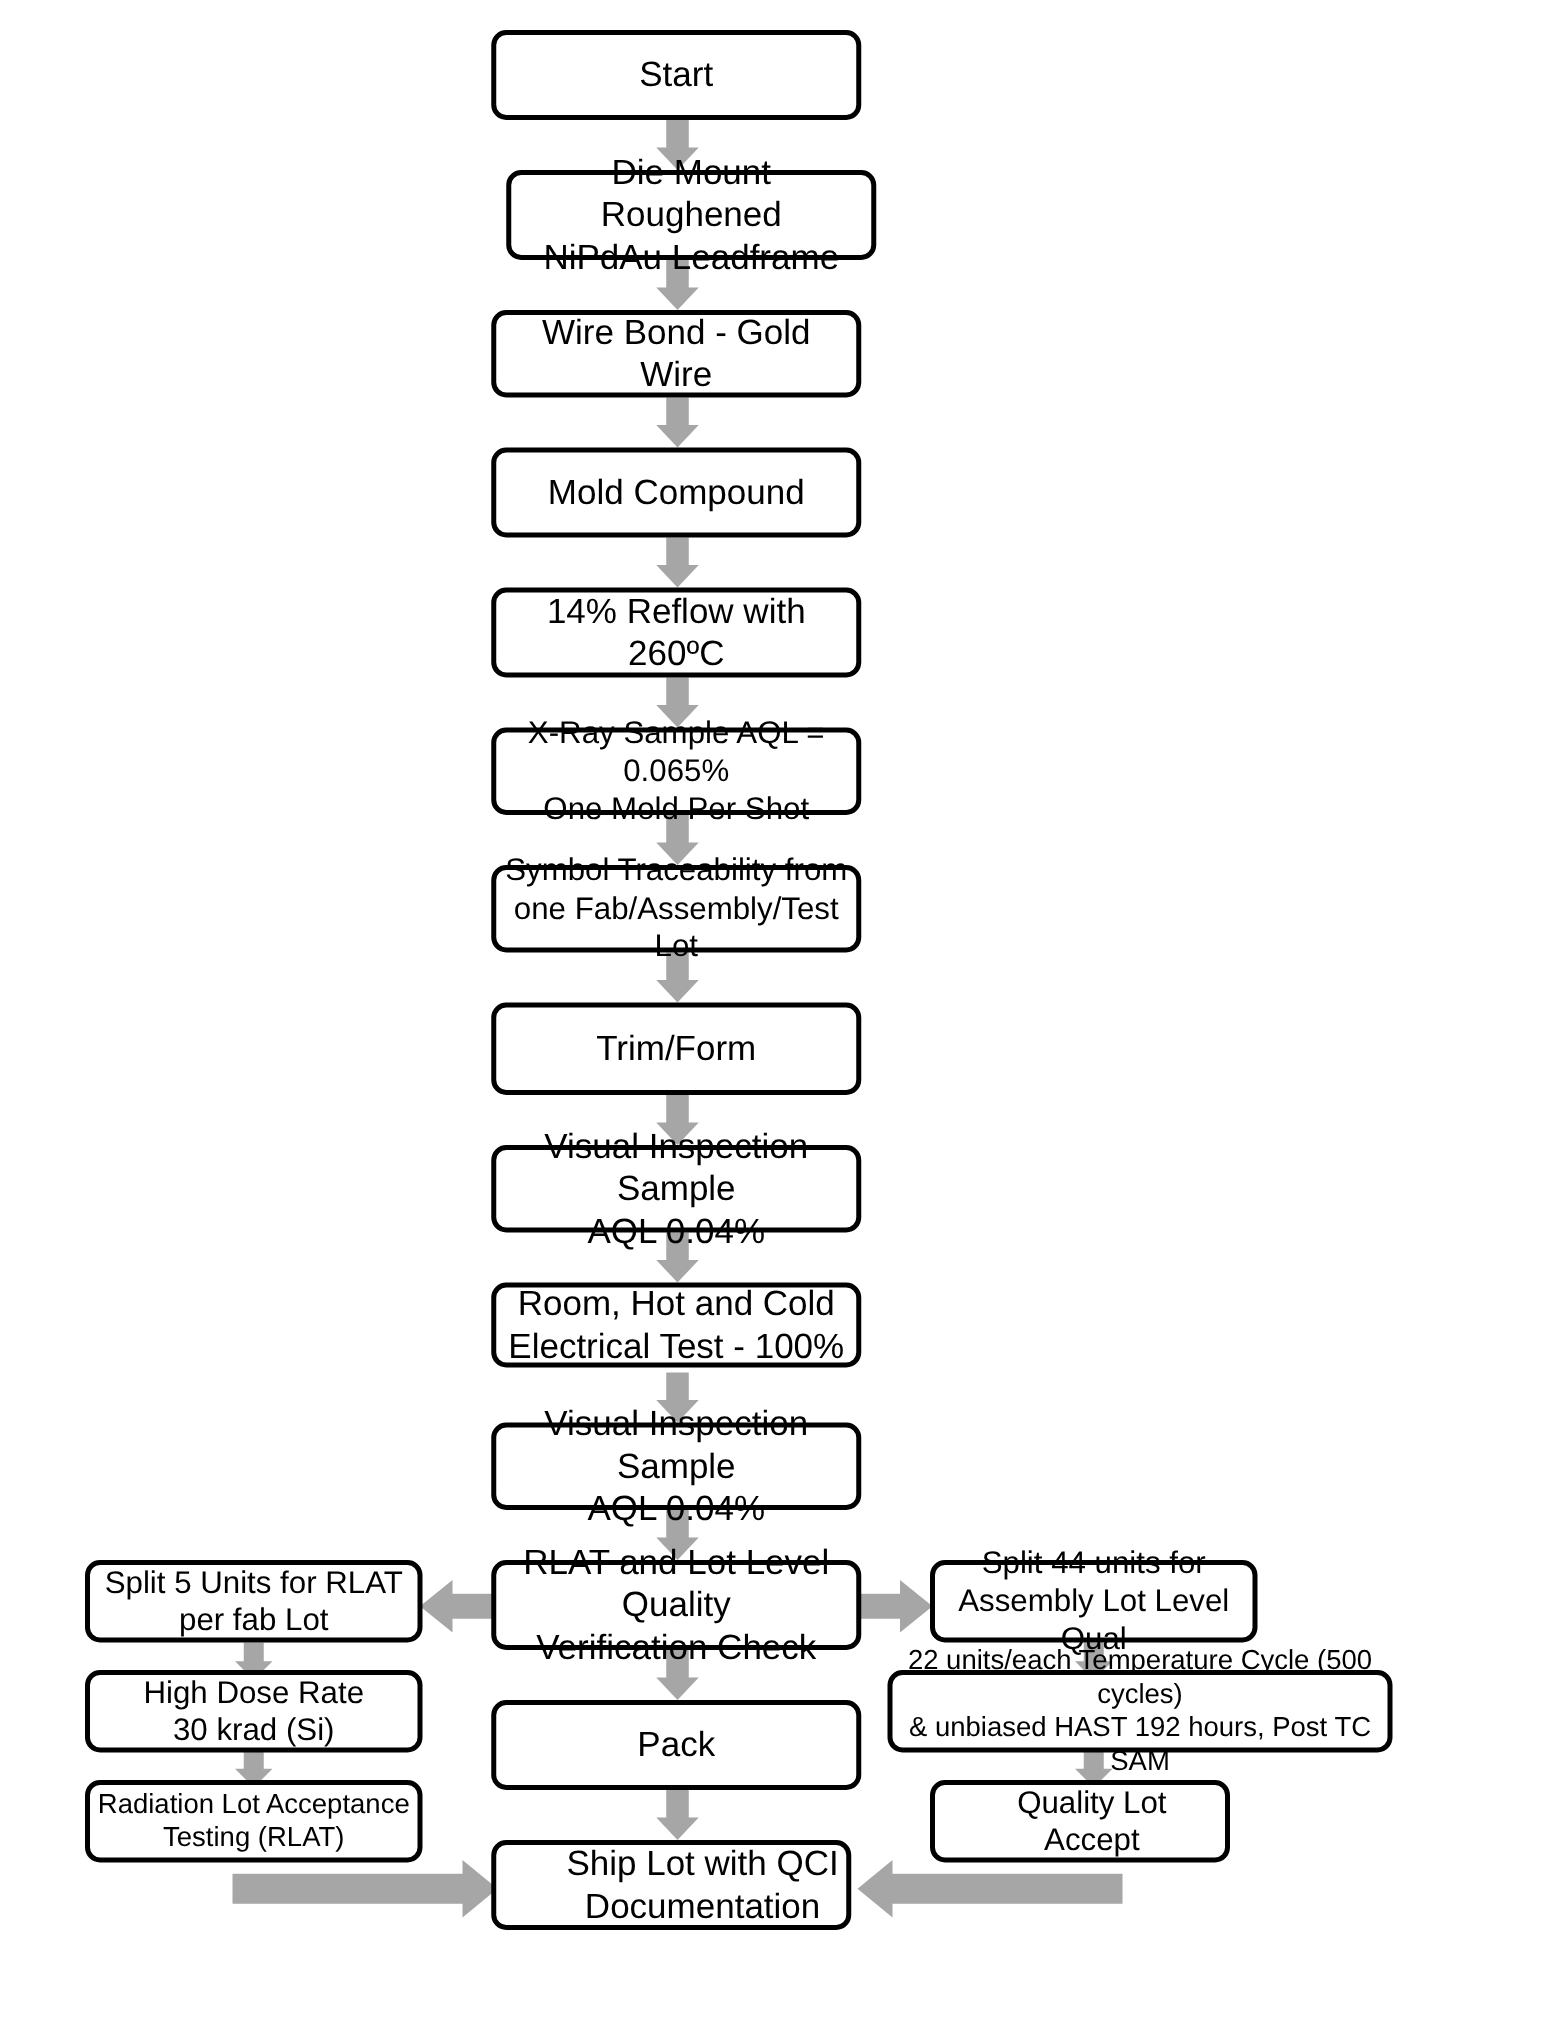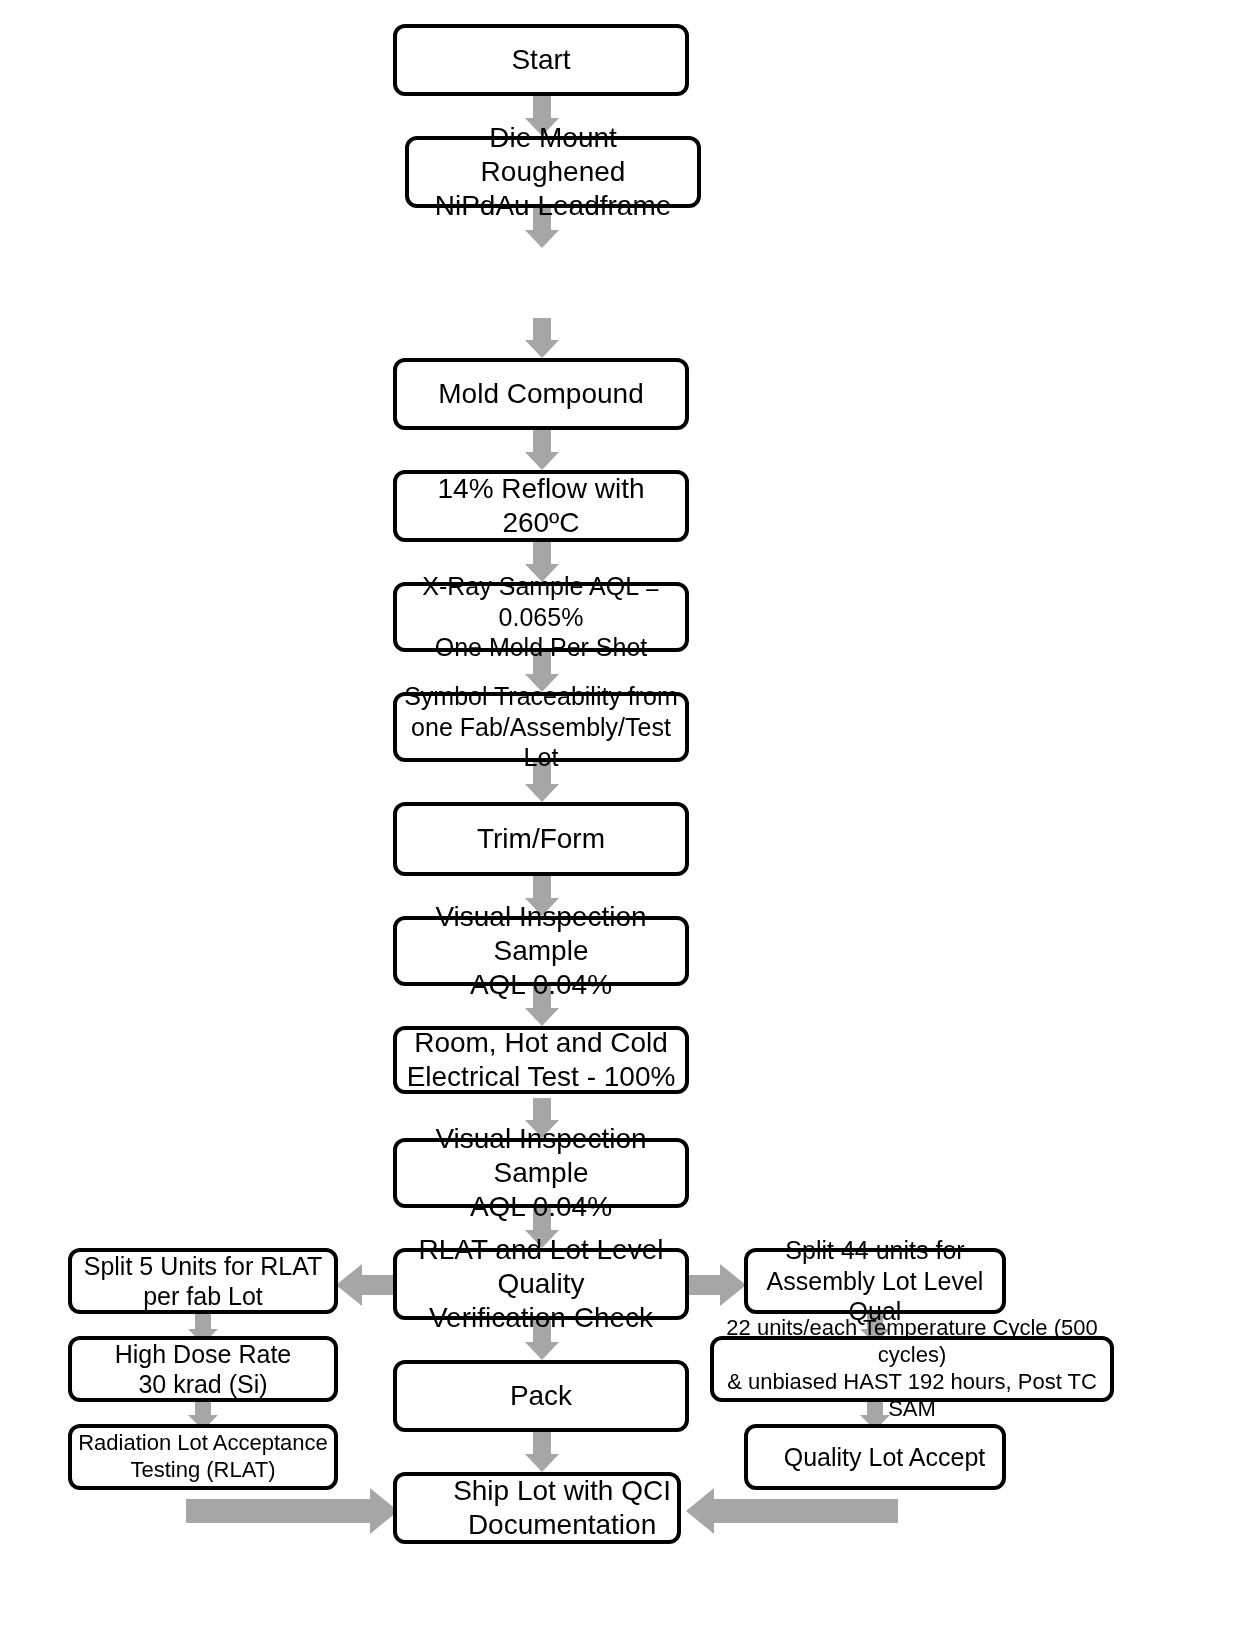--- a/index.html
+++ b/index.html
@@ -114,20 +114,23 @@
   <div class="node" style="left:393px; top:136px; width:296px; height:72px;margin-left:12px;">
     <span class="txt">Die Mount Roughened
 NiPdAu Leadframe</span>
   </div>
 
   <div class="arrow-down" style="left:525px; top:208px; width:34px; height:40px; --hw:17px; --hh:18px;">
     <div class="shaft" style="width:18px; height:24px;"></div>
     <div class="head"></div>
   </div>
 
+  <div class="node" style="left:393px; top:248px; width:296px; height:70px;">
+    <span class="txt">Wire Bond - Gold Wire</span>
+  </div>
 
   <div class="arrow-down" style="left:525px; top:318px; width:34px; height:40px; --hw:17px; --hh:18px;">
     <div class="shaft" style="width:18px; height:24px;"></div>
     <div class="head"></div>
   </div>
 
   <div class="node" style="left:393px; top:358px; width:296px; height:72px;">
     <span class="txt">Mold Compound</span>
   </div>
 
@@ -281,21 +284,21 @@
   <div class="node tiny" style="left:710px; top:1336px; width:404px; height:66px;">
     <span class="txt">22 units/each Temperature Cycle (500 cycles)
 &amp; unbiased HAST 192 hours, Post TC SAM</span>
   </div>
 
   <div class="arrow-down" style="left:860px; top:1400px; width:30px; height:30px; --hw:15px; --hh:15px;">
     <div class="shaft" style="width:16px; height:16px;"></div>
     <div class="head"></div>
   </div>
 
-  <div class="node small" style="left:744px; top:1424px; width:262px; height:66px;padding-left:25px;">
+  <div class="node small" style="left:744px; top:1424px; width:240px; height:66px;padding-left:25px;">
     <span class="txt">Quality Lot Accept</span>
   </div>
 
   <div class="arrow-h left" style="left:686px; top:1488px; width:212px; height:46px; --hh:23px; --hw:28px;">
     <div class="shaft" style="width:186px; height:24px;"></div>
     <div class="head"></div>
   </div>
 
 </div>
 

